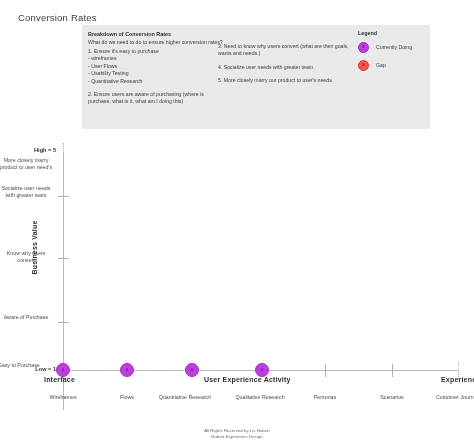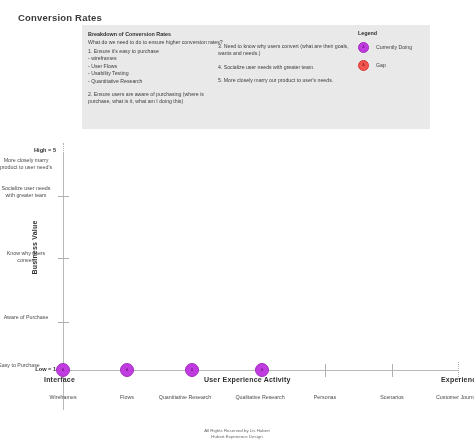--- a/index.html
+++ b/index.html
@@ -3,21 +3,21 @@
 <meta charset="utf-8">
 <style>
   html,body{margin:0;padding:0;}
   body{
     width:474px;height:445px;background:#ffffff;
     font-family:"Liberation Sans", sans-serif;
     color:#4a4a4a;position:relative;overflow:hidden;
   }
   .page-title{
     position:absolute;left:18px;top:12px;
-    font-size:9.5px;font-weight:bold;color:#3b3b3b;
+    font-size:9.5px;font-weight:normal;color:#3b3b3b;
     letter-spacing:.2px;
   }
 
   
   .panel{
     position:absolute;left:82px;top:25px;width:348px;height:104px;
     background:#e9e9e9;
   }
   .panel-head{position:absolute;left:6px;top:5px;width:200px;}
   .panel-title{font-size:5.4px;font-weight:bold;color:#2f2f2f;line-height:8px;}

